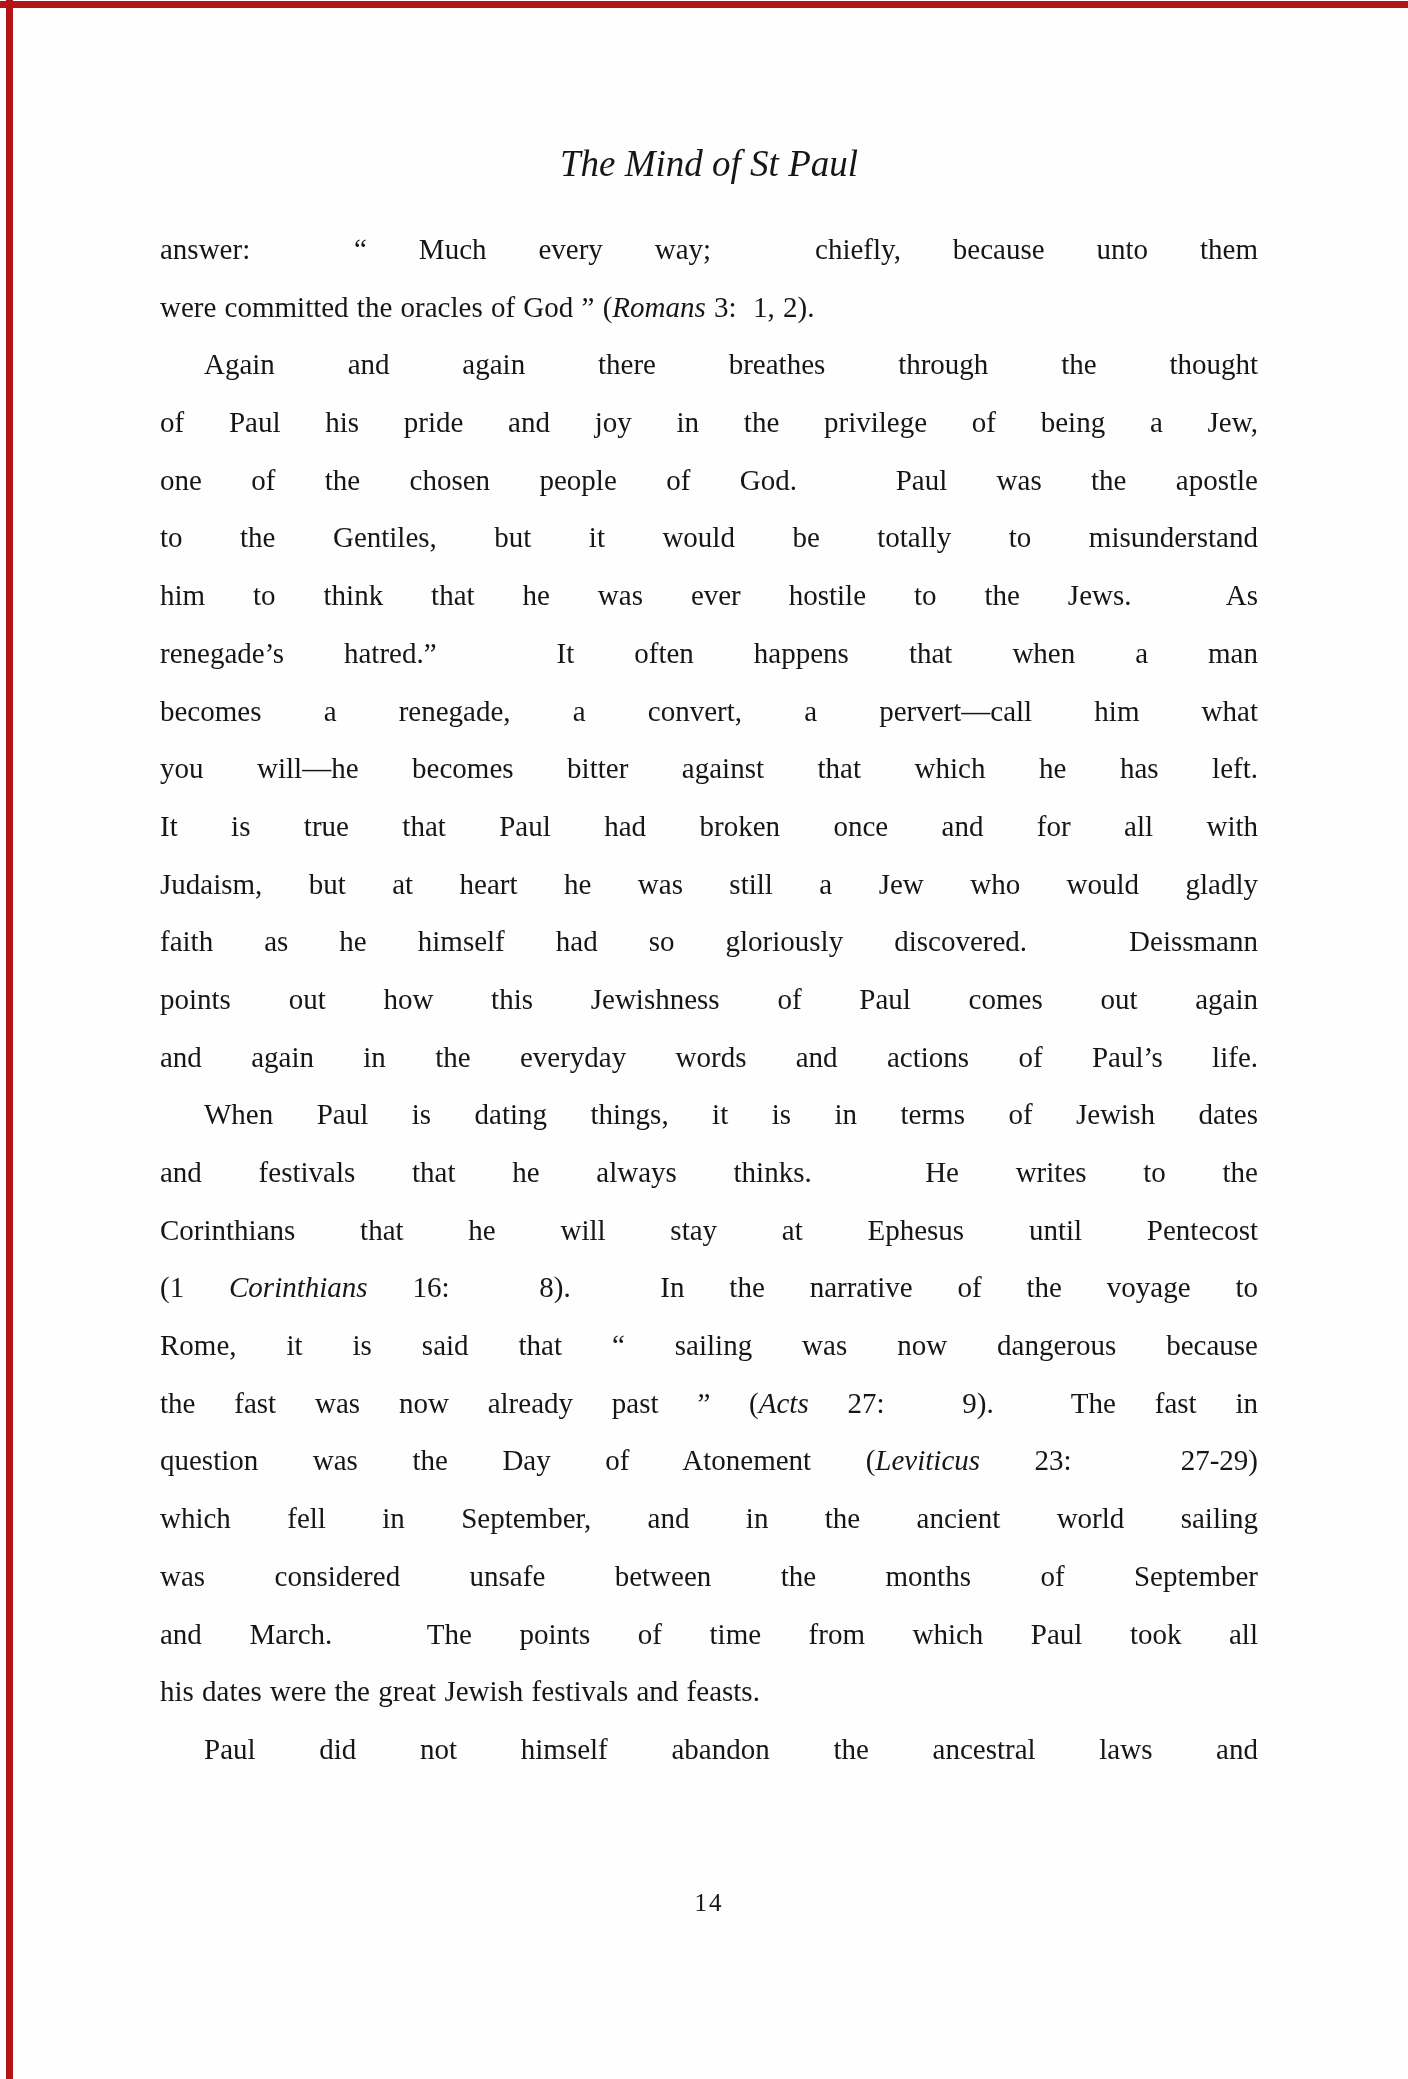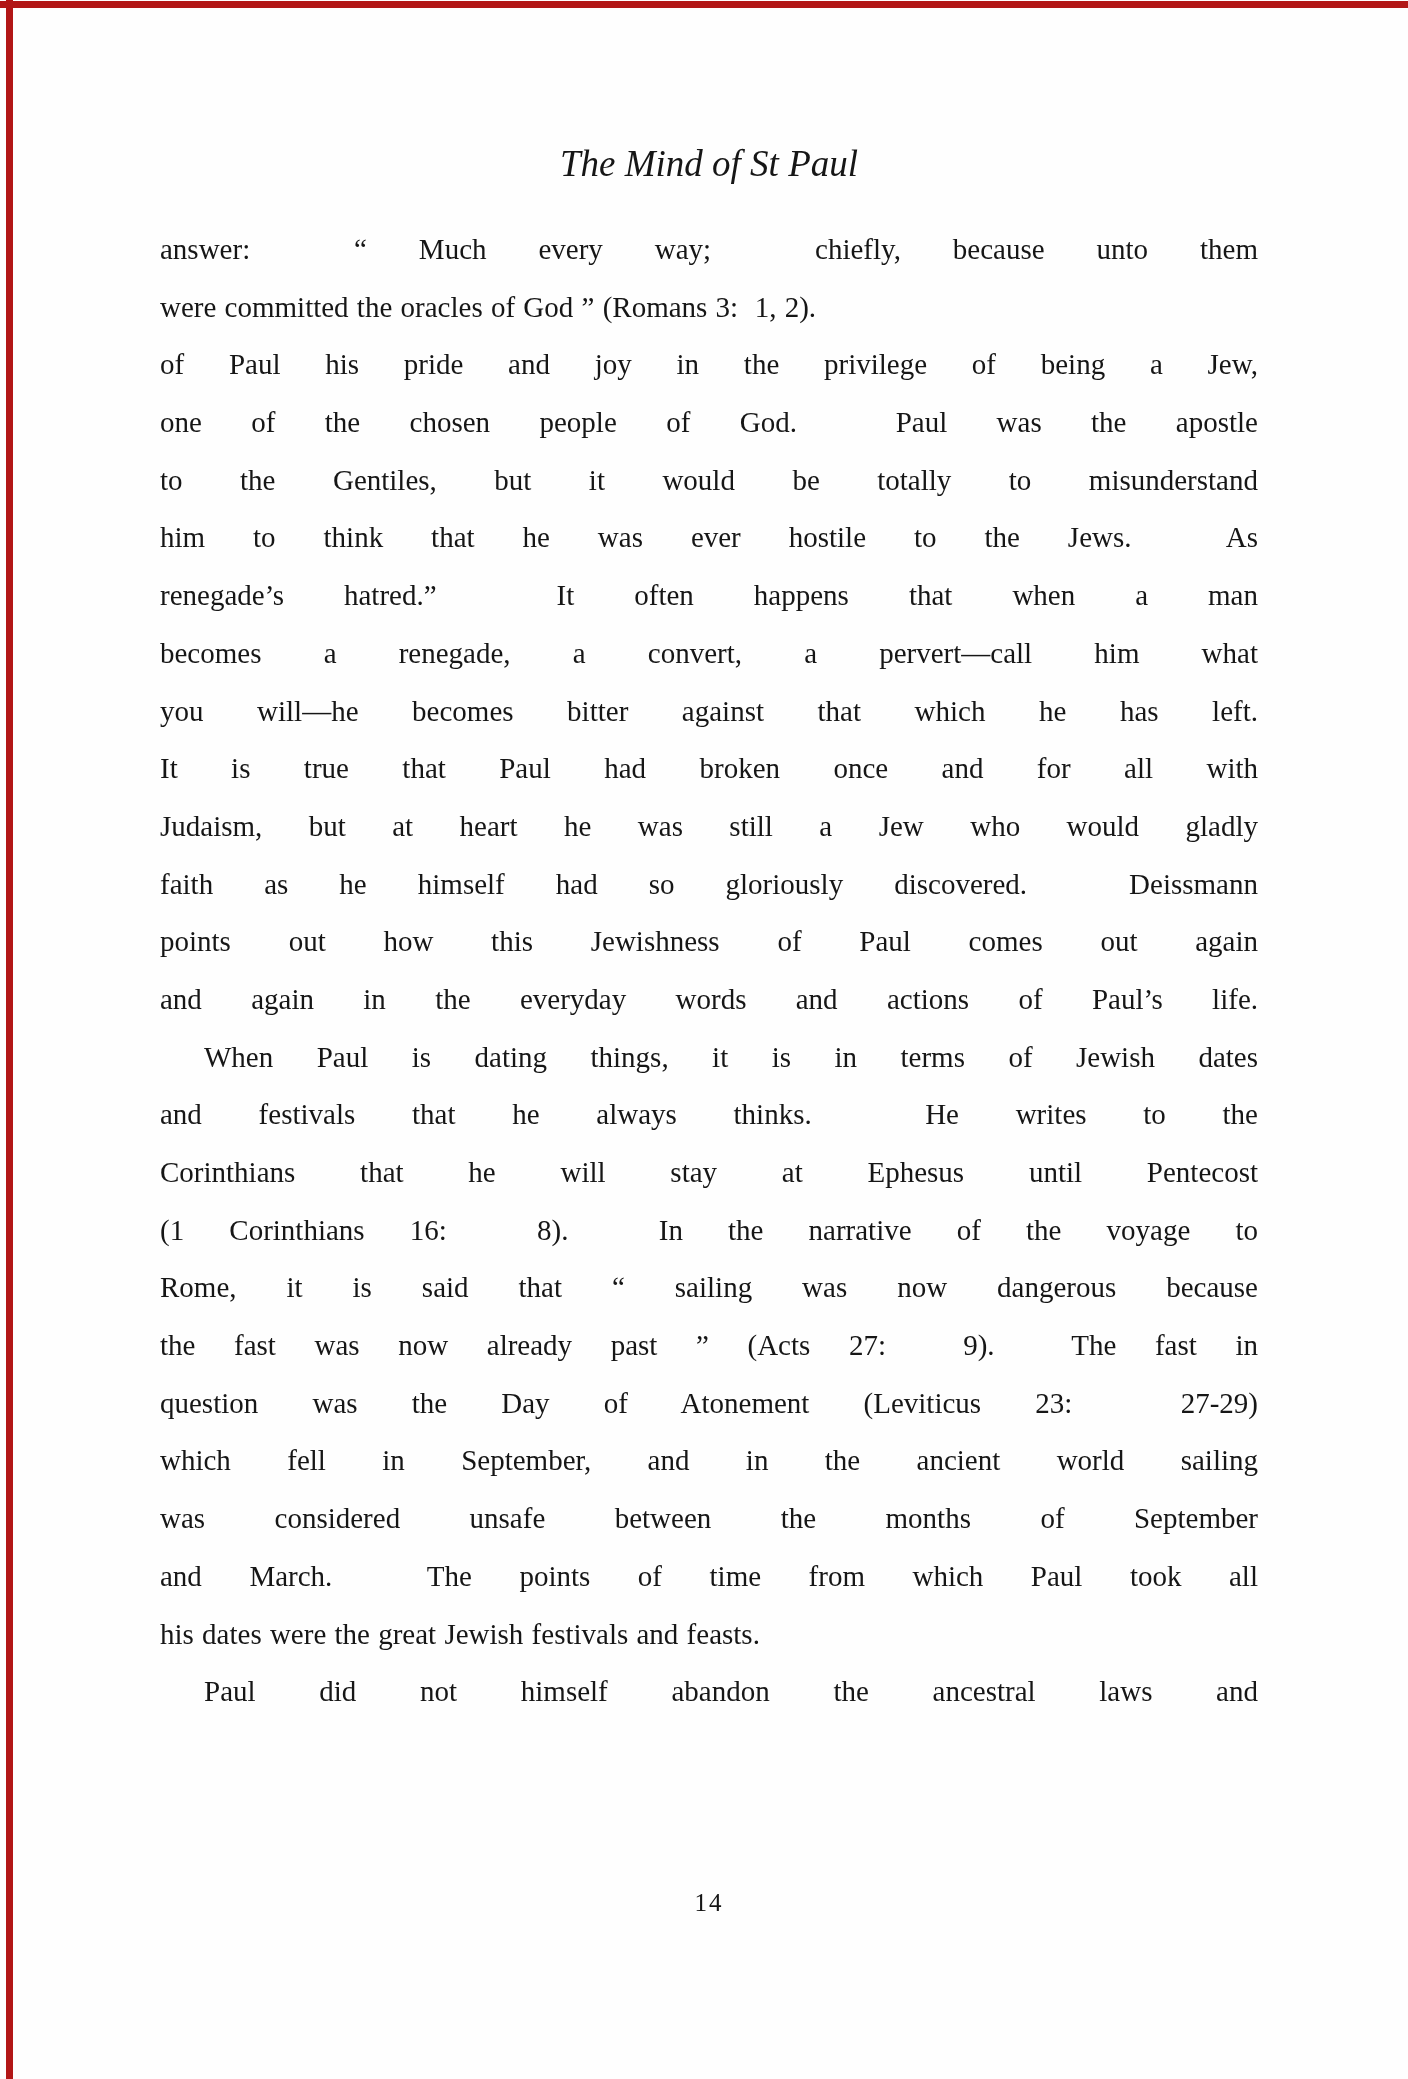--- a/index.html
+++ b/index.html
@@ -55,21 +55,21 @@
   .line {
     text-align: justify;
     text-align-last: justify;
     height: 57.7px;
     overflow: hidden;
     white-space: normal;
   }
   .line.last { text-align-last: left; }
   .line.indent { text-indent: 44px; }
 
-  .it { }
+  .it { font-style: italic; }
 
   .page-number {
     position: absolute;
     top: 1889px; left: 0; width: 100%;
     text-align: center;
     font-size: 25px;
     letter-spacing: 2px;
   }
 </style>
 </head>
@@ -81,20 +81,21 @@
 
   <div class="column">
     <div class="running-head">The Mind of St Paul</div>
 
     <div class="body-text" id="body-text">
         <div class="para">
           <div class="line"><span>answer:&nbsp; “ Much every way;&nbsp; chiefly, because unto them</span></div>
           <div class="line last"><span>were committed the oracles of God ” (</span><span class="it">Romans</span><span> 3:&nbsp; 1, 2).</span></div>
         </div>
         <div class="para">
+          <div class="line indent"><span>Again and again there breathes through the thought</span></div>
           <div class="line"><span>of Paul his pride and joy in the privilege of being a Jew,</span></div>
           <div class="line"><span>one of the chosen people of God.&nbsp; Paul was the apostle</span></div>
           <div class="line"><span>to the Gentiles, but it would be totally to misunderstand</span></div>
           <div class="line"><span>him to think that he was ever hostile to the Jews.&nbsp; As</span></div>
           <div class="line"><span>renegade’s hatred.”&nbsp; It often happens that when a man</span></div>
           <div class="line"><span>becomes a renegade, a convert, a pervert—call him what</span></div>
           <div class="line"><span>you will—he becomes bitter against that which he has left.</span></div>
           <div class="line"><span>It is true that Paul had broken once and for all with</span></div>
           <div class="line"><span>Judaism, but at heart he was still a Jew who would gladly</span></div>
           <div class="line"><span>faith as he himself had so gloriously discovered.&nbsp; Deissmann</span></div>

